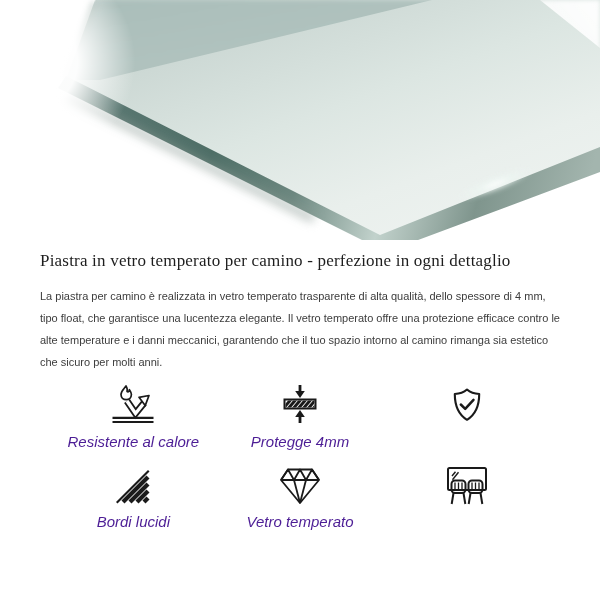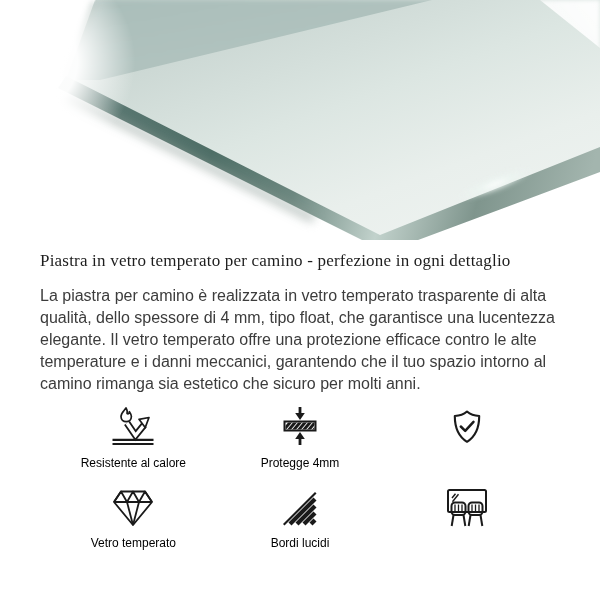--- a/index.html
+++ b/index.html
@@ -53,30 +53,30 @@
   }
   
   .content{padding:0 40px;}
   h1{
     margin:5px 0 0;max-width:505px;
     font-family:"Liberation Serif",serif;font-weight:400;
     font-size:17px;line-height:32px;color:#1d1d1d;letter-spacing:.2px;
   }
   .desc{
     margin:8px 0 0;width:525px;
-    font-size:16px;line-height:22px;color:#3c3c3c;
+    font-size:11px;line-height:22px;color:#3c3c3c;
   }
   
   .features{
     display:grid;grid-template-columns:repeat(3,1fr);
     margin:8px 10px 0;row-gap:12px;
   }
   .feature{display:flex;flex-direction:column;align-items:center;}
   .icon-box{height:44px;display:flex;align-items:flex-end;justify-content:center;}
-  .feature-label{margin-top:9px;font-size:12px;line-height:15px;color:#000000;}
+  .feature-label{margin-top:9px;font-size:15px;line-height:15px;color:#4c1d95;font-style:italic;}
   svg{display:block;}
   .stroke{stroke:#1a1a1a;fill:none;}
 </style>
 </head>
 <body>
 
 <div class="hero">
   <div class="glass-surface"></div>
   <div class="glass-reflection"></div>
   <div class="glass-sheen"></div>
@@ -138,55 +138,55 @@
       <div class="icon-box">
         <svg width="34" height="38" viewBox="0 0 34 38">
           <path class="stroke" stroke-width="2.1" stroke-linejoin="round" d="M17,2.5 C13.8,5.3 9.2,6.8 4.8,7 C4.8,16.5 7.2,26.8 17,32.8 C26.8,26.8 29.2,16.5 29.2,7 C24.8,6.8 20.2,5.3 17,2.5 Z"></path>
           <polyline points="10.8,17.5 15.2,21.8 23.5,12.8" class="stroke" stroke-width="2.5" stroke-linecap="round" stroke-linejoin="round"></polyline>
         </svg>
       </div>
     </div>
 
     <div class="feature">
       <div class="icon-box">
-        <svg width="42" height="38" viewBox="0 0 42 38">
-          <g class="stroke" stroke-width="1.8" stroke-linejoin="round">
-            <polygon points="2,13 9,2.5 33,2.5 40,13 21,36"></polygon>
-            <line x1="2" y1="13" x2="40" y2="13"></line>
-            <polyline points="2,13 9,2.5 15,13 21,2.5 27,13 33,2.5 40,13"></polyline>
-            <line x1="15" y1="13" x2="21" y2="36"></line>
-            <line x1="27" y1="13" x2="21" y2="36"></line>
-          </g>
-        </svg>
-      </div>
-      <div class="feature-label">Vetro temperato</div>
-    </div>
-
-    <div class="feature">
-      <div class="icon-box">
         <svg width="36" height="36" viewBox="0 0 36 36">
           <defs>
               <clipPath id="stripeclip">
                 <polygon points="-1,35 35,-1 35,35"></polygon>
               </clipPath>
             </defs>
           <g clip-path="url(#stripeclip)" stroke="#1a1a1a" stroke-width="4.2">
             <line x1="1" y1="33" x2="33" y2="1"></line>
             <line x1="8" y1="33" x2="33" y2="8"></line>
             <line x1="15" y1="33" x2="33" y2="15"></line>
             <line x1="22" y1="33" x2="33" y2="22"></line>
             <line x1="29" y1="33" x2="33" y2="29"></line>
           </g>
         </svg>
       </div>
       <div class="feature-label">Bordi lucidi</div>
     </div>
 
     <div class="feature">
       <div class="icon-box">
+        <svg width="42" height="38" viewBox="0 0 42 38">
+          <g class="stroke" stroke-width="1.8" stroke-linejoin="round">
+            <polygon points="2,13 9,2.5 33,2.5 40,13 21,36"></polygon>
+            <line x1="2" y1="13" x2="40" y2="13"></line>
+            <polyline points="2,13 9,2.5 15,13 21,2.5 27,13 33,2.5 40,13"></polyline>
+            <line x1="15" y1="13" x2="21" y2="36"></line>
+            <line x1="27" y1="13" x2="21" y2="36"></line>
+          </g>
+        </svg>
+      </div>
+      <div class="feature-label">Vetro temperato</div>
+    </div>
+
+    <div class="feature">
+      <div class="icon-box">
         <svg width="52" height="42" viewBox="0 0 52 42">
           <rect x="7" y="5" width="38" height="22" rx="1.5" fill="#ffffff" class="stroke" stroke-width="2"></rect>
           <line x1="11" y1="13" x2="14.5" y2="8.8" stroke="#1a1a1a" stroke-width="1.4"></line>
           <line x1="11.5" y1="16.8" x2="17.5" y2="9.3" stroke="#1a1a1a" stroke-width="1.4"></line>
 
           <rect x="10.5" y="17.5" width="14" height="12.5" rx="3.5" fill="#ffffff" class="stroke" stroke-width="2"></rect>
           <line x1="14" y1="19.5" x2="14" y2="26" stroke="#1a1a1a" stroke-width="1.3"></line>
           <line x1="17.5" y1="19.5" x2="17.5" y2="26" stroke="#1a1a1a" stroke-width="1.3"></line>
           <line x1="21" y1="19.5" x2="21" y2="26" stroke="#1a1a1a" stroke-width="1.3"></line>
           <line x1="12.5" y1="30" x2="10.7" y2="41" stroke="#1a1a1a" stroke-width="2"></line>

